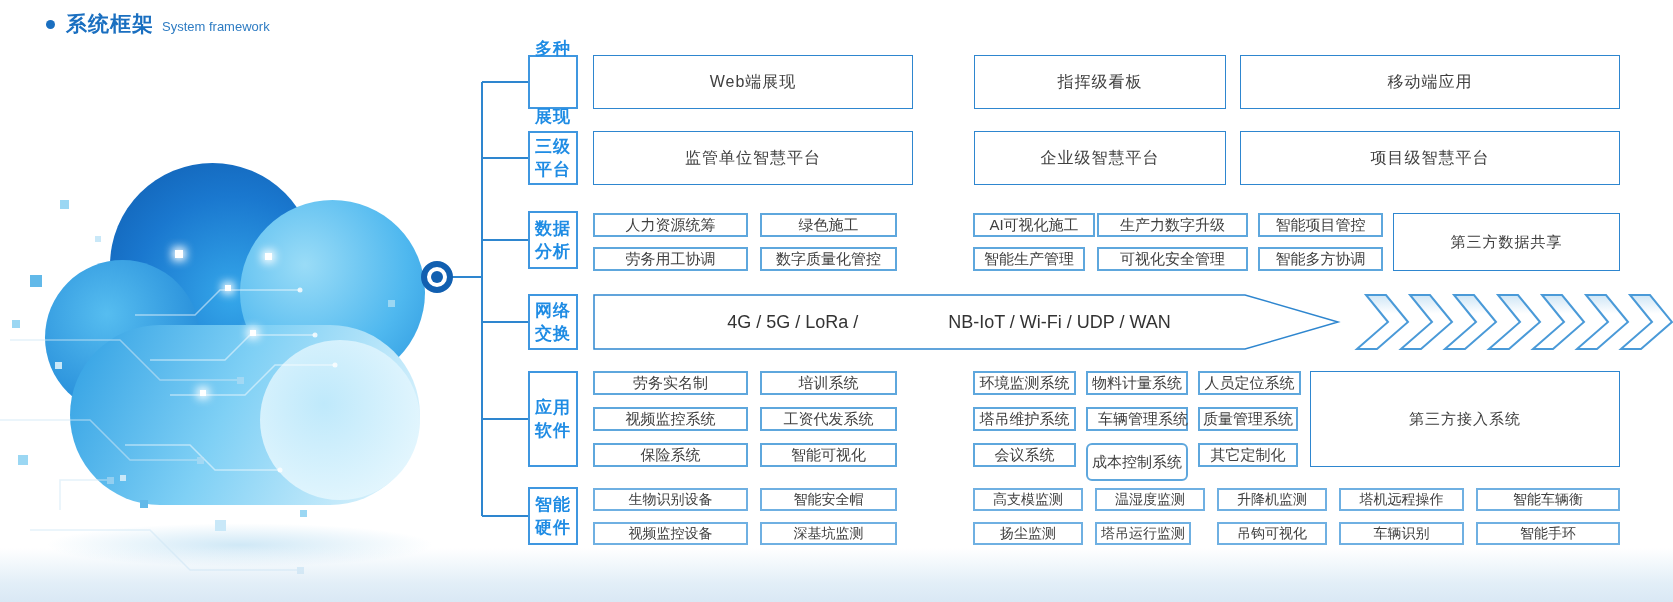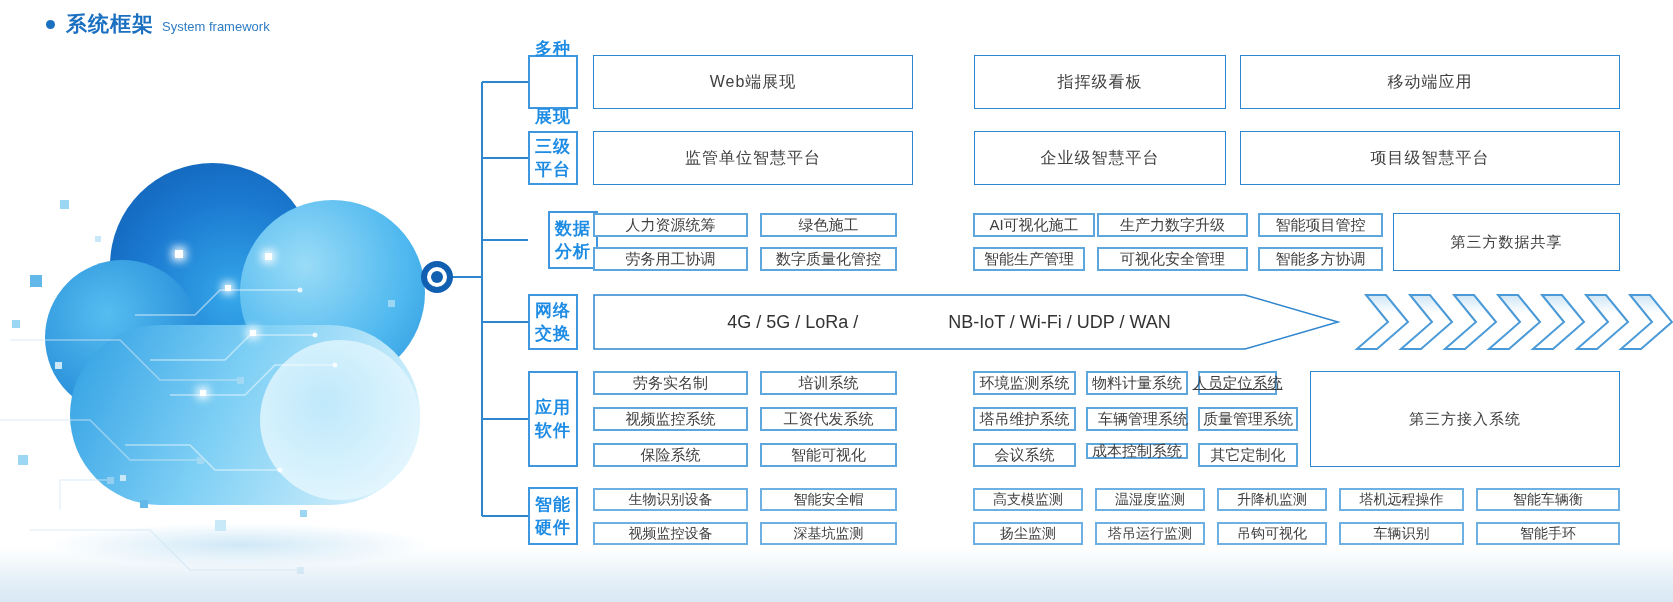--- a/index.html
+++ b/index.html
@@ -122,21 +122,21 @@
     </div>
 
   <div class="lbl" style="top:55px;height:54px;gap:45px;">
     <span>多种</span>
     <span>展现</span>
   </div>
   <div class="lbl" style="top:131px;height:54px;">
     <span>三级</span>
     <span>平台</span>
   </div>
-  <div class="lbl" style="top:211px;height:58px;margin-left:20px;">
+  <div class="lbl" style="top:211px;height:58px;">
     <span>数据</span>
     <span>分析</span>
   </div>
   <div class="lbl" style="top:294px;height:56px;">
     <span>网络</span>
     <span>交换</span>
   </div>
   <div class="lbl" style="top:371px;height:96px;">
     <span>应用</span>
     <span>软件</span>
@@ -188,41 +188,41 @@
       <path transform="translate(190,0)" d="M0,1 L20,1 L42,28 L11,55 L-9,55 L22,28 Z"></path>
       <path transform="translate(234,0)" d="M0,1 L20,1 L42,28 L11,55 L-9,55 L22,28 Z"></path>
       <path transform="translate(278,0)" d="M0,1 L20,1 L42,28 L11,55 L-9,55 L22,28 Z"></path>
     </g>
   </svg>
 
   <div class="bx sm" style="left:593px;top:371px;width:155px;height:24px;">劳务实名制</div>
   <div class="bx sm" style="left:760px;top:371px;width:137px;height:24px;">培训系统</div>
   <div class="bx sm" style="left:973px;top:371px;width:103px;height:24px;">环境监测系统</div>
   <div class="bx sm" style="left:1086px;top:371px;width:102px;height:24px;">物料计量系统</div>
-  <div class="bx sm" style="left:1198px;top:371px;width:79px;height:24px;text-decoration:underline;">人员定位系统</div>
+  <div class="bx sm" style="left:1198px;top:371px;width:103px;height:24px;">人员定位系统</div>
   <div class="bx sm" style="left:593px;top:407px;width:155px;height:24px;">视频监控系统</div>
   <div class="bx sm" style="left:760px;top:407px;width:137px;height:24px;">工资代发系统</div>
   <div class="bx sm" style="left:973px;top:407px;width:103px;height:24px;">塔吊维护系统</div>
   <div class="bx sm" style="left:1086px;top:407px;width:102px;height:24px;padding-left:12px;">车辆管理系统</div>
   <div class="bx sm" style="left:1198px;top:407px;width:100px;height:24px;">质量管理系统</div>
   <div class="bx sm" style="left:593px;top:443px;width:155px;height:24px;">保险系统</div>
   <div class="bx sm" style="left:760px;top:443px;width:137px;height:24px;">智能可视化</div>
   <div class="bx sm" style="left:973px;top:443px;width:103px;height:24px;">会议系统</div>
-  <div class="bx sm" style="left:1086px;top:443px;width:102px;height:16px;">成本控制系统</div>
+  <div class="bx sm" style="left:1086px;top:443px;width:102px;height:38px;border-radius:6px;">成本控制系统</div>
   <div class="bx sm" style="left:1198px;top:443px;width:100px;height:24px;">其它定制化</div>
   <div class="bx tall" style="left:1310px;top:371px;width:310px;height:96px;">第三方接入系统</div>
 
   <div class="bx hw" style="left:593px;top:488px;width:155px;height:23px;">生物识别设备</div>
   <div class="bx hw" style="left:760px;top:488px;width:137px;height:23px;">智能安全帽</div>
   <div class="bx hw" style="left:973px;top:488px;width:110px;height:23px;">高支模监测</div>
   <div class="bx hw" style="left:1095px;top:488px;width:110px;height:23px;">温湿度监测</div>
   <div class="bx hw" style="left:1217px;top:488px;width:110px;height:23px;">升降机监测</div>
   <div class="bx hw" style="left:1339px;top:488px;width:125px;height:23px;">塔机远程操作</div>
   <div class="bx hw" style="left:1476px;top:488px;width:144px;height:23px;">智能车辆衡</div>
   <div class="bx hw" style="left:593px;top:522px;width:155px;height:23px;">视频监控设备</div>
   <div class="bx hw" style="left:760px;top:522px;width:137px;height:23px;">深基坑监测</div>
   <div class="bx hw" style="left:973px;top:522px;width:110px;height:23px;">扬尘监测</div>
-  <div class="bx hw" style="left:1095px;top:522px;width:110px;height:23px;">塔吊运行监测</div>
+  <div class="bx hw" style="left:1095px;top:522px;width:96px;height:23px;">塔吊运行监测</div>
   <div class="bx hw" style="left:1217px;top:522px;width:110px;height:23px;">吊钩可视化</div>
   <div class="bx hw" style="left:1339px;top:522px;width:125px;height:23px;">车辆识别</div>
   <div class="bx hw" style="left:1476px;top:522px;width:144px;height:23px;">智能手环</div>
 
 </div>
 
 </body></html>

